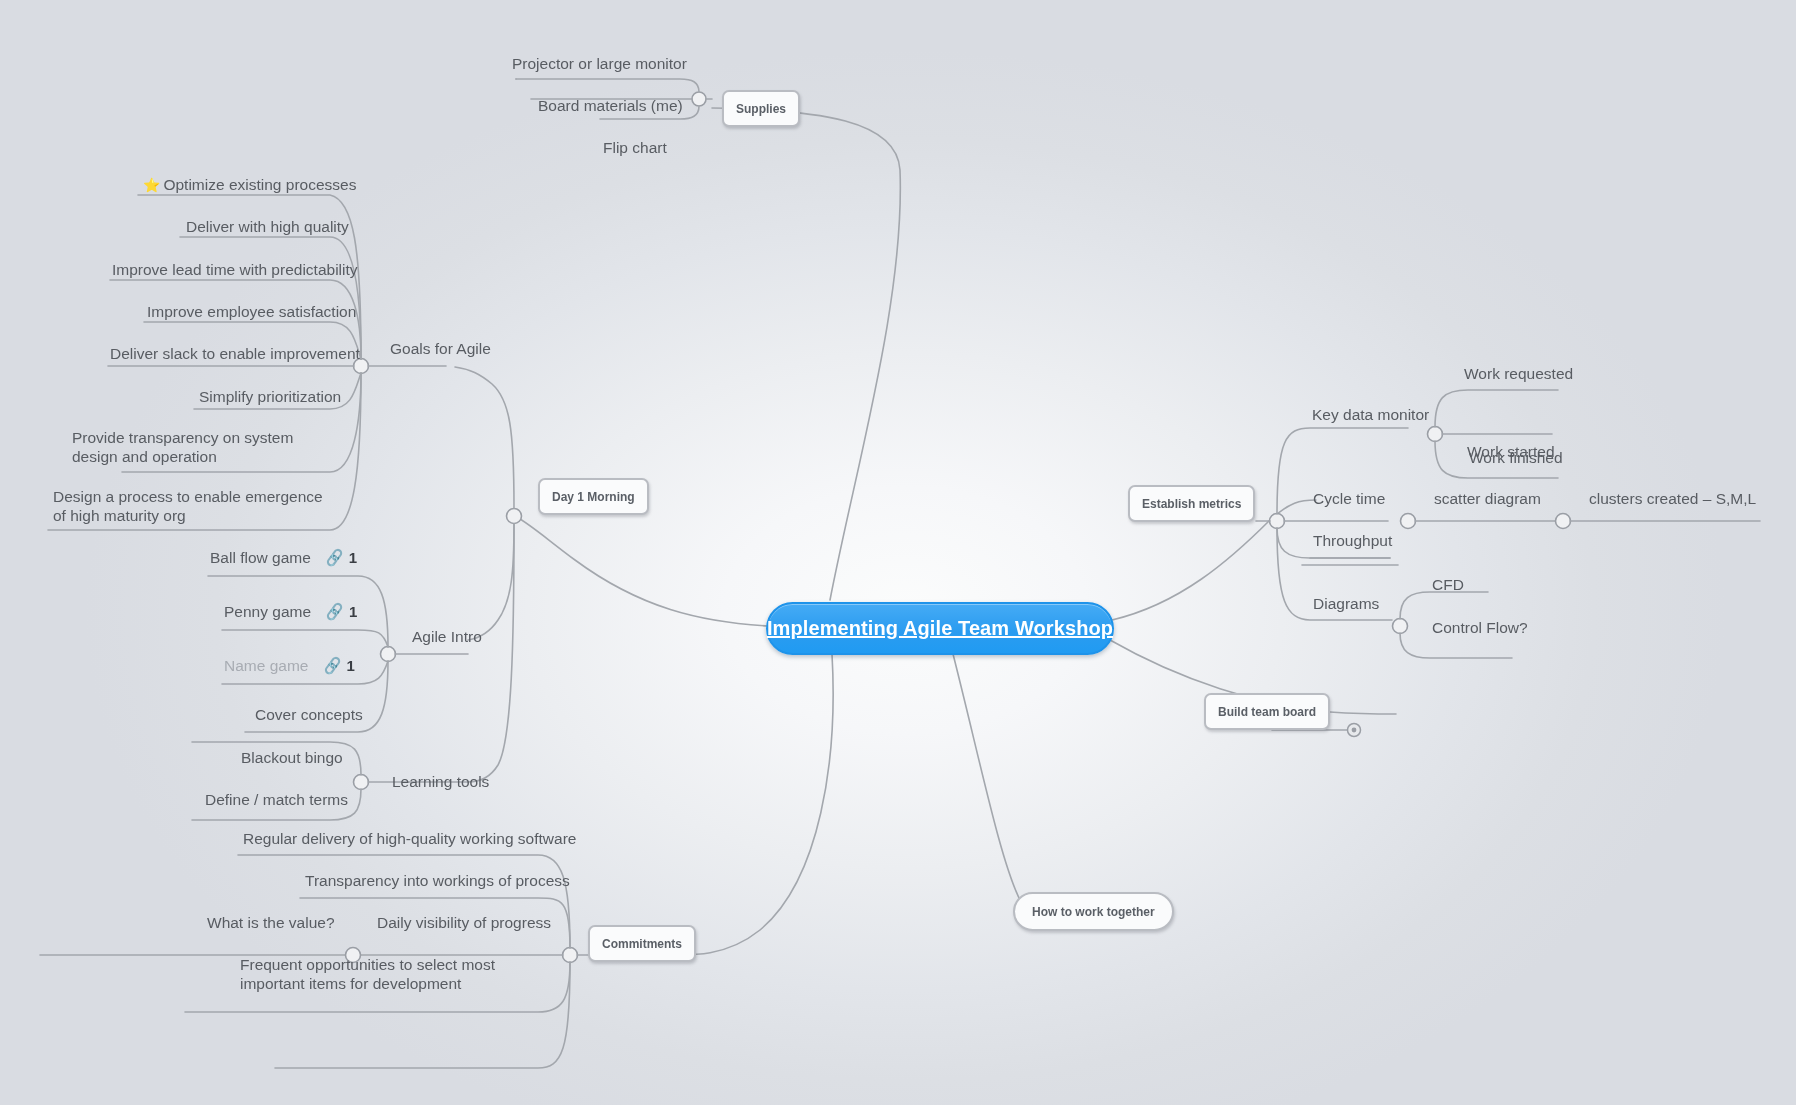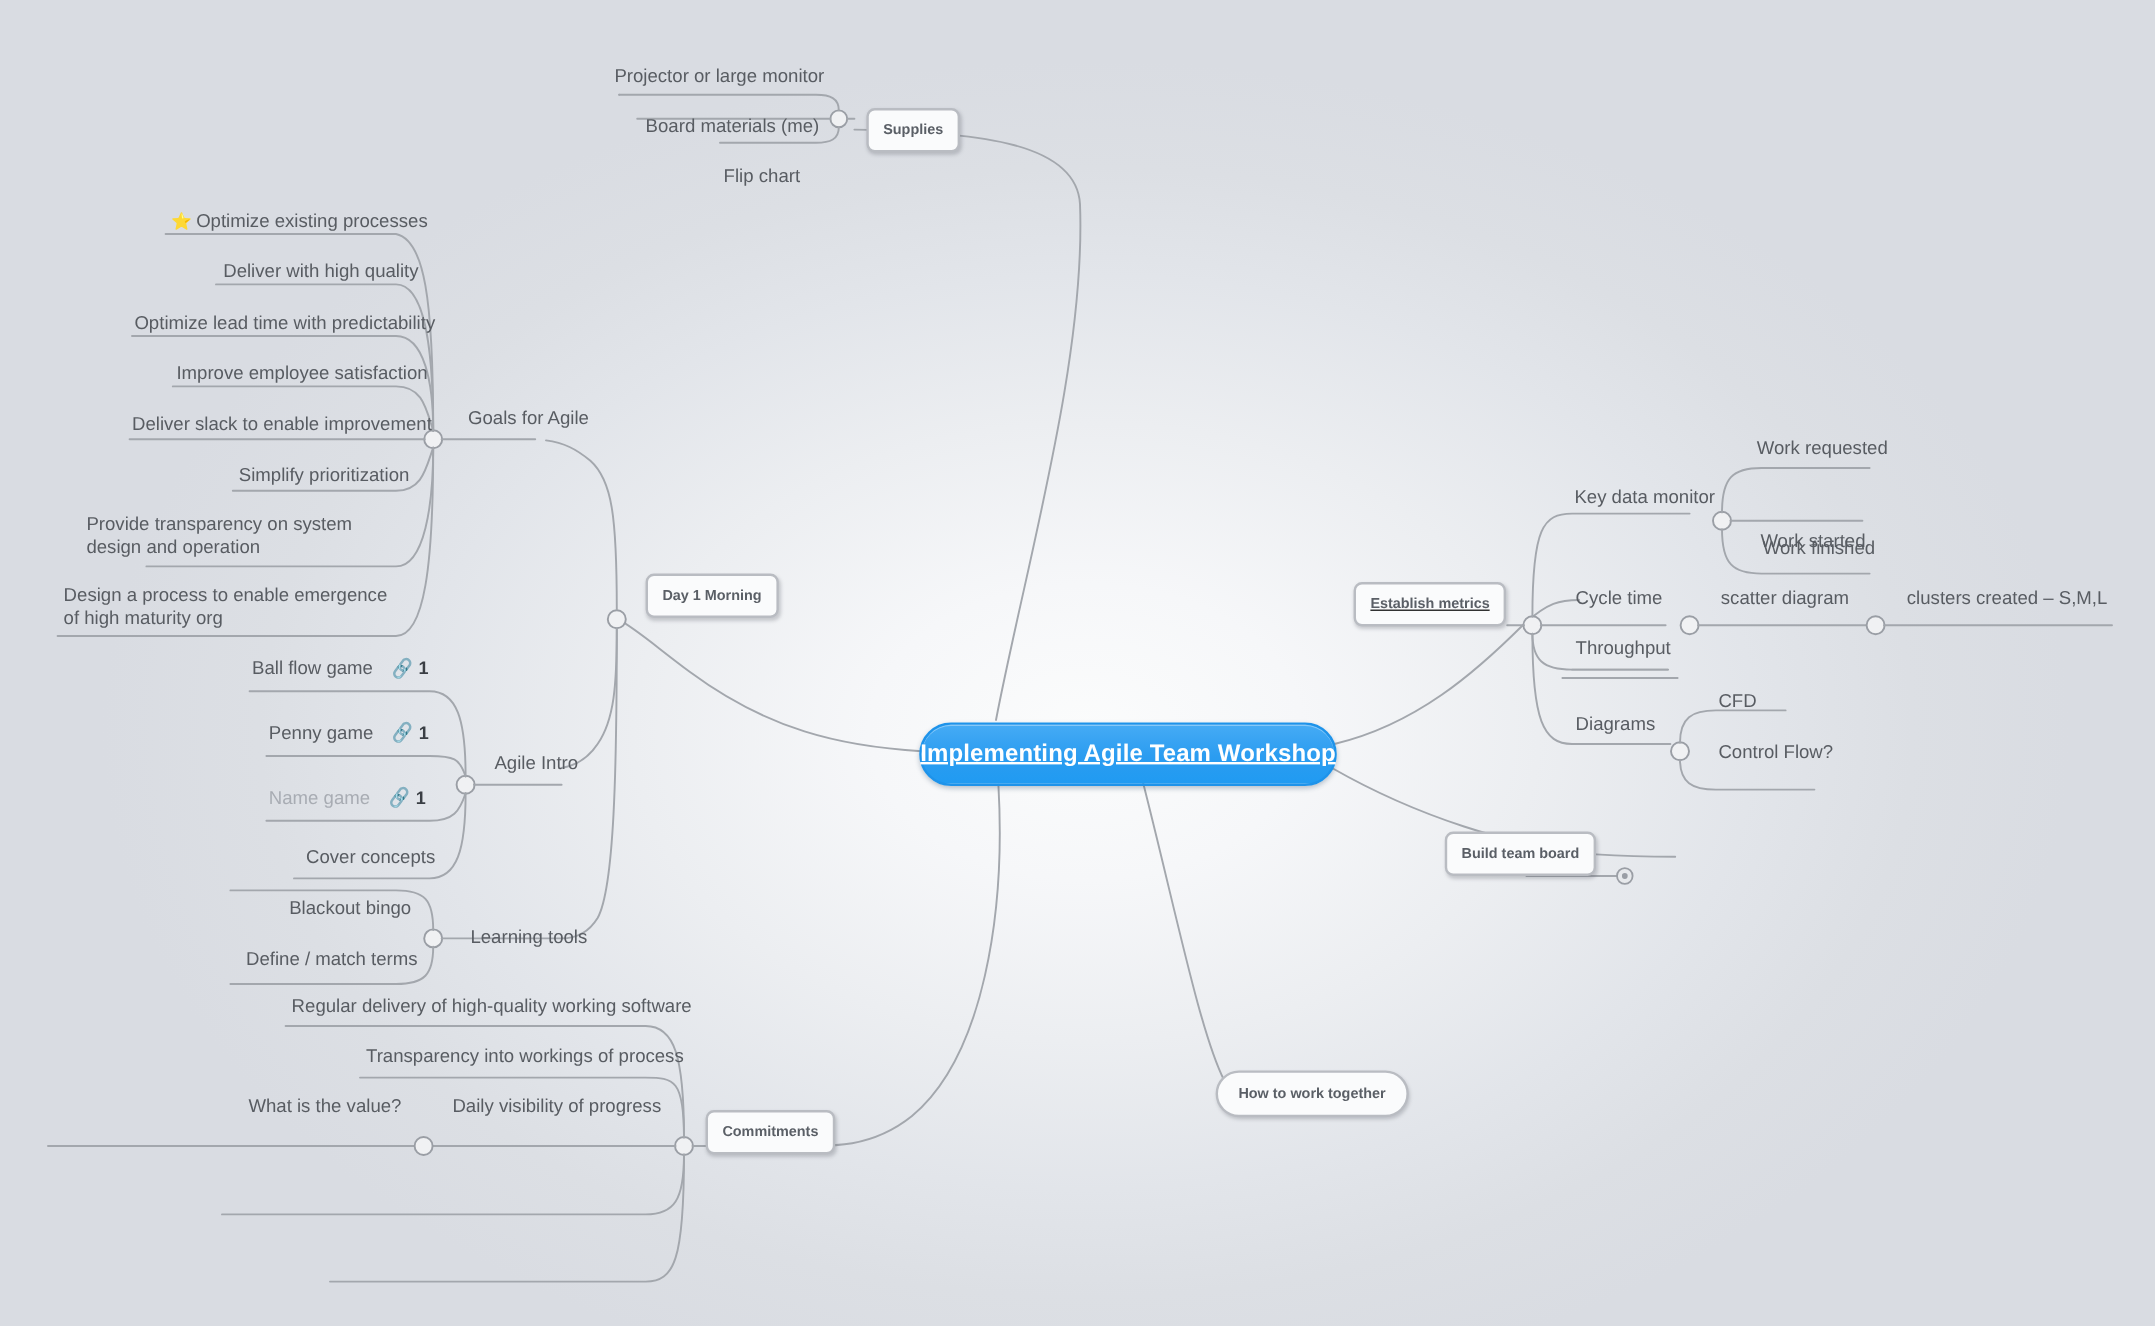--- a/index.html
+++ b/index.html
@@ -241,21 +241,21 @@
   <div class="topic" style="left:390px; top:339px;">
     <span>Goals for Agile</span>
   </div>
   <div class="topic" style="left:143px; top:175px;">
     <span class="star">⭐</span><span>Optimize existing processes</span>
   </div>
   <div class="topic" style="left:186px; top:217px;">
     <span>Deliver with high quality</span>
   </div>
   <div class="topic" style="left:112px; top:260px;">
-    <span>Optimize lead time with predictability</span>
+    <span>Improve lead time with predictability</span>
   </div>
   <div class="topic" style="left:147px; top:302px;">
     <span>Improve employee satisfaction</span>
   </div>
   <div class="topic" style="left:110px; top:344px;">
     <span>Deliver slack to enable improvement</span>
   </div>
   <div class="topic" style="left:199px; top:387px;">
     <span>Simplify prioritization</span>
   </div>
@@ -312,22 +312,25 @@
   </div>
   <div class="topic" style="left:305px; top:871px;">
     <span>Transparency into workings of process</span>
   </div>
   <div class="topic" style="left:207px; top:913px;">
     <span>What is the value?</span>
   </div>
   <div class="topic" style="left:377px; top:913px;">
     <span>Daily visibility of progress</span>
   </div>
-
-  <div class="boxed" style="left:1128px; top:485px;text-decoration:underline;">
+  <div class="topic wrap" style="left:240px; top:955px; width:298px;">
+    <span>Frequent opportunities to select most important items for development</span>
+  </div>
+
+  <div class="boxed" style="left:1128px; top:485px;">
     <span>Establish metrics</span>
   </div>
   <div class="topic" style="left:1312px; top:405px;">
     <span>Key data monitor</span>
   </div>
   <div class="topic" style="left:1464px; top:364px;">
     <span>Work requested</span>
   </div>
   <div class="topic" style="left:1467px; top:406px;margin-top:36px;">
     <span>Work started</span>

